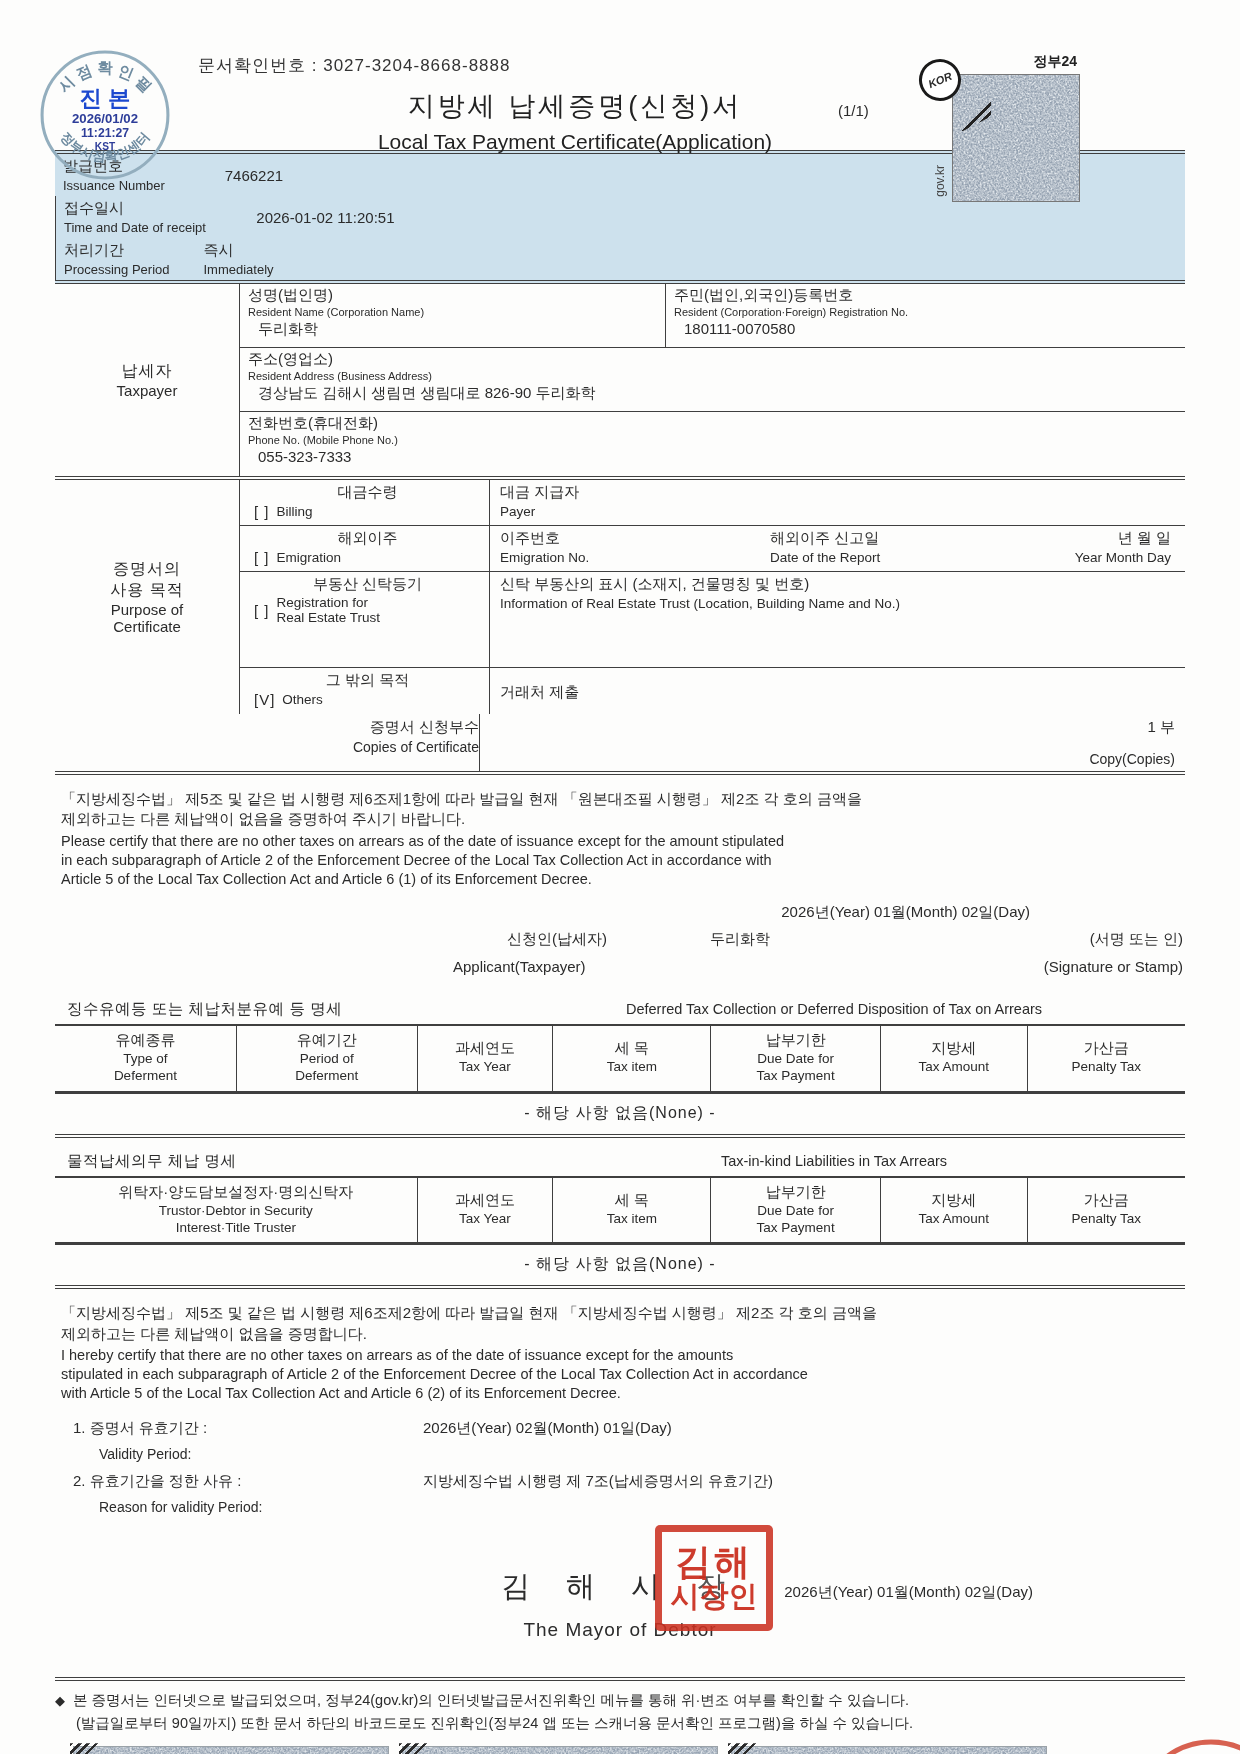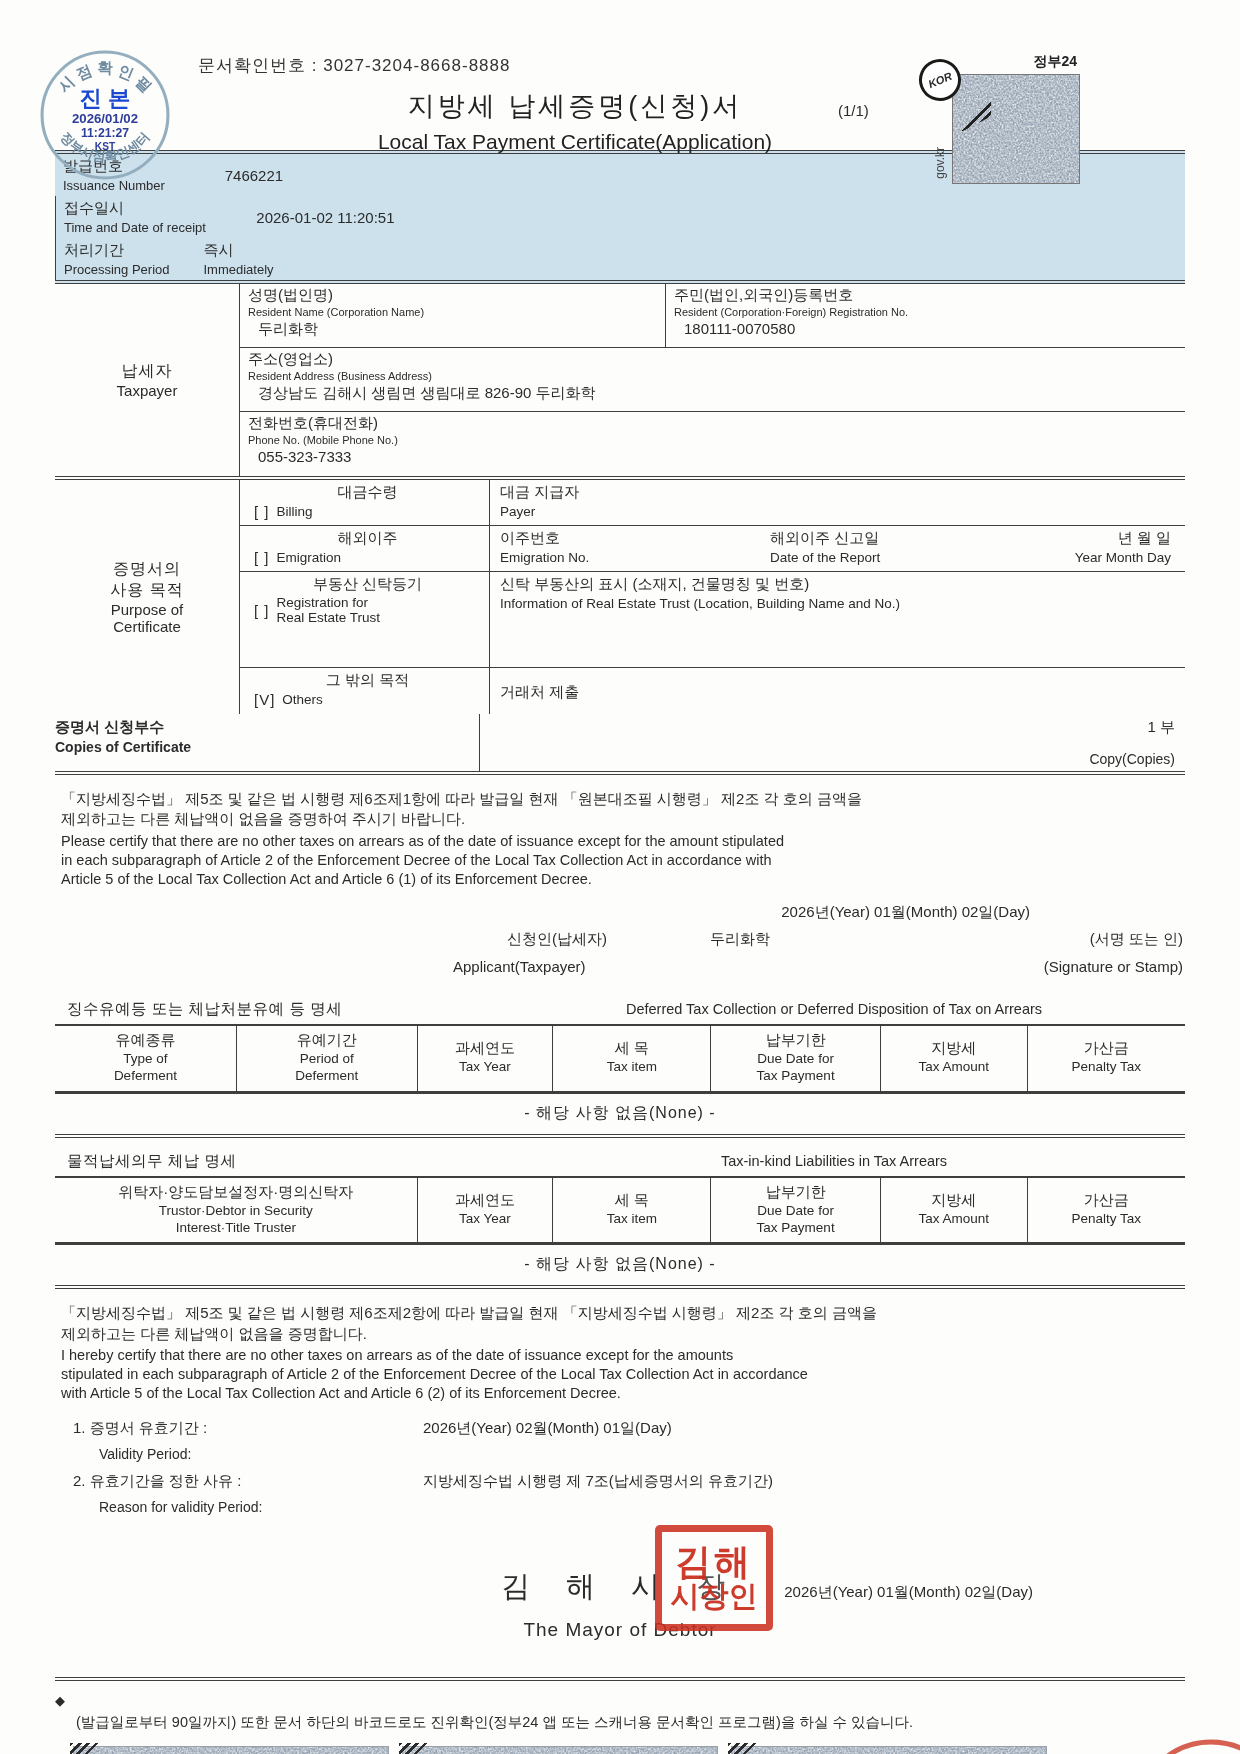--- a/index.html
+++ b/index.html
@@ -9,21 +9,21 @@
   .pre { white-space: pre-line; }
 
   
   .hdr { position: relative; height: 150px; }
   .vstamp { position: absolute; left: 38px; top: 48px; width: 134px; height: 134px; }
   .doc-check { position: absolute; left: 198px; top: 54px; font-size: 17px; letter-spacing: 1px; color: #333; }
   .titles { position: absolute; left: 150px; right: 240px; top: 88px; text-align: center; }
   .title-ko { font-size: 27px; letter-spacing: 3px; color: #222; }
   .title-en { font-size: 21px; margin-top: 6px; color: #222; }
   .page-no { position: absolute; left: 838px; top: 102px; font-size: 15px; }
-  .qr { position: absolute; left: 952px; top: 74px; width: 128px; height: 110px; border: 1.5px solid #777; background:#e4e9ed;padding-left:16px; }
+  .qr { position: absolute; left: 952px; top: 74px; width: 128px; height: 128px; border: 1.5px solid #777; background:#e4e9ed;padding-left:16px; }
   .qr-label { position: absolute; top: -22px; right: 2px; font-size: 14px; font-weight: bold; color: #222; }
   .qr-side { position: absolute; left: -20px; bottom: 4px; font-size: 12px; color: #444;
              writing-mode: vertical-rl; transform: rotate(180deg); }
   .kor-badge { position: absolute; left: -34px; top: -16px; width: 42px; height: 42px; border: 3px solid #1a1a1a;
                border-radius: 50%; background: #fff; display:flex; align-items:center; justify-content:center;
                font-size: 11px; font-weight: bold; font-style: italic; transform: rotate(-22deg); }
   .kor-stripes { position: absolute; left: 4px; top: 24px; width: 34px; height: 32px;
                background: repeating-linear-gradient(135deg, #222 0 2.5px, transparent 2.5px 6.5px);
                clip-path: polygon(0 100%, 100% 0, 100% 55%, 18% 100%); }
 
@@ -70,21 +70,21 @@
   .p-right { flex: 1; padding: 3px 10px 4px; }
   .r-ko { font-size: 15px; }
   .r-en { font-size: 13.5px; margin-top: 2px; }
   .emi-cols { display: flex; }
   .emi-c1 { width: 40%; } .emi-c2 { width: 34%; } .emi-c3 { width: 26%; text-align: right; padding-right: 4px; }
   .row-billing { min-height: 46px; } .row-emi { min-height: 46px; }
   .row-trust { min-height: 96px; } .row-others { min-height: 46px; }
   .others-val { font-size: 15px; padding-top: 12px; }
 
   .copies { display: flex; border-bottom: 4px double #3f3f3f; min-height: 52px; }
-  .cop-left { width: 425px; border-right: 1.5px solid #3f3f3f; text-align: left; padding: 4px 0; font-weight: bold; }
+  .cop-left { width: 425px; border-right: 1.5px solid #3f3f3f; text-align: right; padding: 4px 0; }
   .cop-left .ko { font-size: 15px; } .cop-left .en { font-size: 14px; margin-top: 2px; }
   .cop-right { flex: 1; text-align: right; padding: 4px 10px; }
   .cop-right .ko { font-size: 15px; } .cop-right .en { font-size: 14px; margin-top: 14px; }
 
   .law { margin-top: 14px; padding: 0 6px; }
   .law .lk { font-size: 15px; line-height: 1.35; }
   .law .le { font-size: 14.5px; line-height: 1.32; margin-top: 2px; }
 
   .date-right { text-align: right; padding-right: 155px; margin-top: 14px; font-size: 15px; }
 
@@ -475,20 +475,21 @@
         <div class="s1">김해</div>
         <div class="s2">시장인</div>
       </div>
       <div class="mayor-date">2026년(Year) 01월(Month) 02일(Day)</div>
     </div>
 
     <div class="foot-rule"></div>
     <div class="notices">
       <div class="n1">
         <span class="bullet">◆</span>
+        <span>본 증명서는 인터넷으로 발급되었으며, 정부24(gov.kr)의 인터넷발급문서진위확인 메뉴를 통해 위·변조 여부를 확인할 수 있습니다.</span>
       </div>
       <div class="n2">(발급일로부터 90일까지) 또한 문서 하단의 바코드로도 진위확인(정부24 앱 또는 스캐너용 문서확인 프로그램)을 하실 수 있습니다.</div>
     </div>
 
     <div class="barcodes">
       <div class="bc">
         <svg>
             <rect width="100%" height="100%" filter="url(#grain)"></rect>
           </svg>
         <div class="bc-corner"></div>

